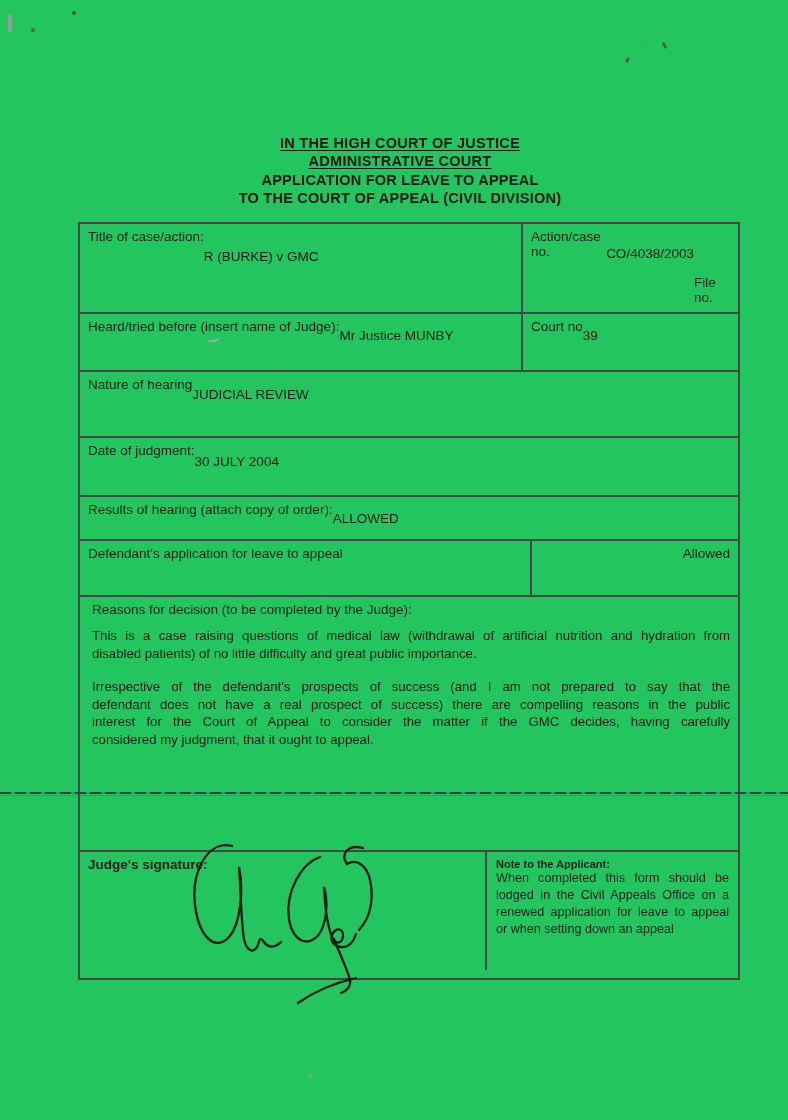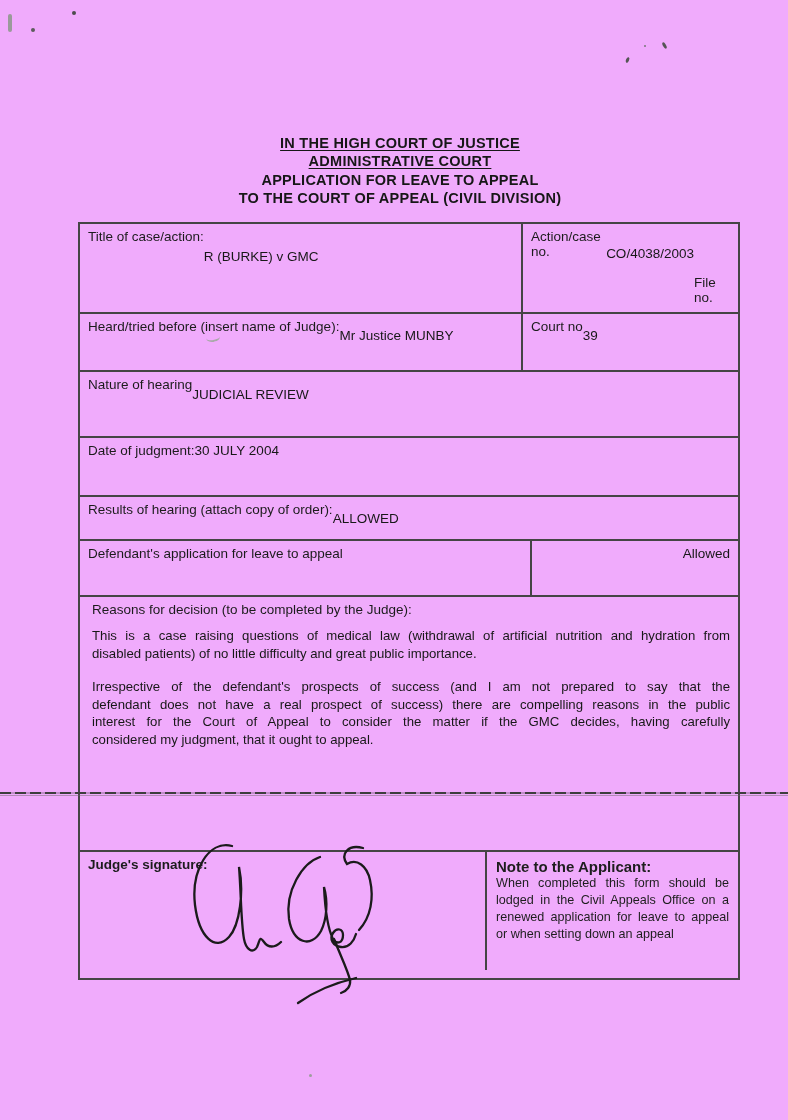--- a/index.html
+++ b/index.html
@@ -3,21 +3,21 @@
 <meta charset="utf-8">
 <style>
   html,body{margin:0;padding:0;}
   body{
     width:788px;height:1120px;
     font-family:"Liberation Sans", sans-serif;
     background:#e9e8e5;
   }
   .page{
     position:relative;width:788px;height:1120px;overflow:hidden;
-    background:#f0abfc;
+    background:#22c55e;
     color:#1e1e1e;
   }
   
   .heading{
     position:absolute;top:134px;left:12px;width:776px;
     text-align:center;font-weight:bold;font-size:14.5px;line-height:18.4px;
     letter-spacing:.25px;color:#171717;
   }
   .heading .u{text-decoration:underline;text-underline-offset:2px;}
   
@@ -31,34 +31,34 @@
   .r5{height:44px}.r6{height:56px}.r7{height:255px}.r8{height:120px}
   .cell{box-sizing:border-box;padding:5px 8px;}
   .cell.grow{flex:1;}
   .cell.bordered{border-left:2px solid #454545;}
   .w217{width:217px}.w208{width:208px}.w253{width:253px}
   .col{display:flex;flex-direction:row;}
   .lbl{font-size:13.5px;color:#1c1c1c;}
   .val{font-size:13.5px;color:#181818;text-align:right;}
   .b{font-weight:bold;}
   .mt20{margin-top:20px}.mt18{margin-top:17px}.mt9{margin-top:9px}
-  .mt10{margin-top:10px}.mt11{}
+  .mt10{margin-top:10px}.mt11{margin-top:11px}
   .push{margin-top:auto;padding-bottom:2px;}
   
   .reasons{padding:5px 8px 12px 12px;}
   .para{margin-top:10px;}
   .para2{margin-top:16px;}
   .jline,.jlast{
     font-size:13.2px;line-height:17.6px;color:#181818;
     text-align:justify;text-align-last:justify;
   }
   .jlast{text-align-last:left;}
   
   .note{padding:6px 9px;}
-  .nt{font-size:15px;font-weight:bold;}
+  .nt{font-size:11px;font-weight:bold;}
   .nline,.nlast{
     font-size:12.6px;line-height:17px;
     text-align:justify;text-align-last:justify;
   }
   .nlast{text-align-last:left;}
   
   .sig{position:absolute;left:172px;top:831px;z-index:4;}
   .sig path{fill:none;stroke:#1b1b1b;stroke-width:2.3;stroke-linecap:round;}
   
   .fold{position:absolute;left:0;top:792px;width:788px;height:5px;z-index:5;}

